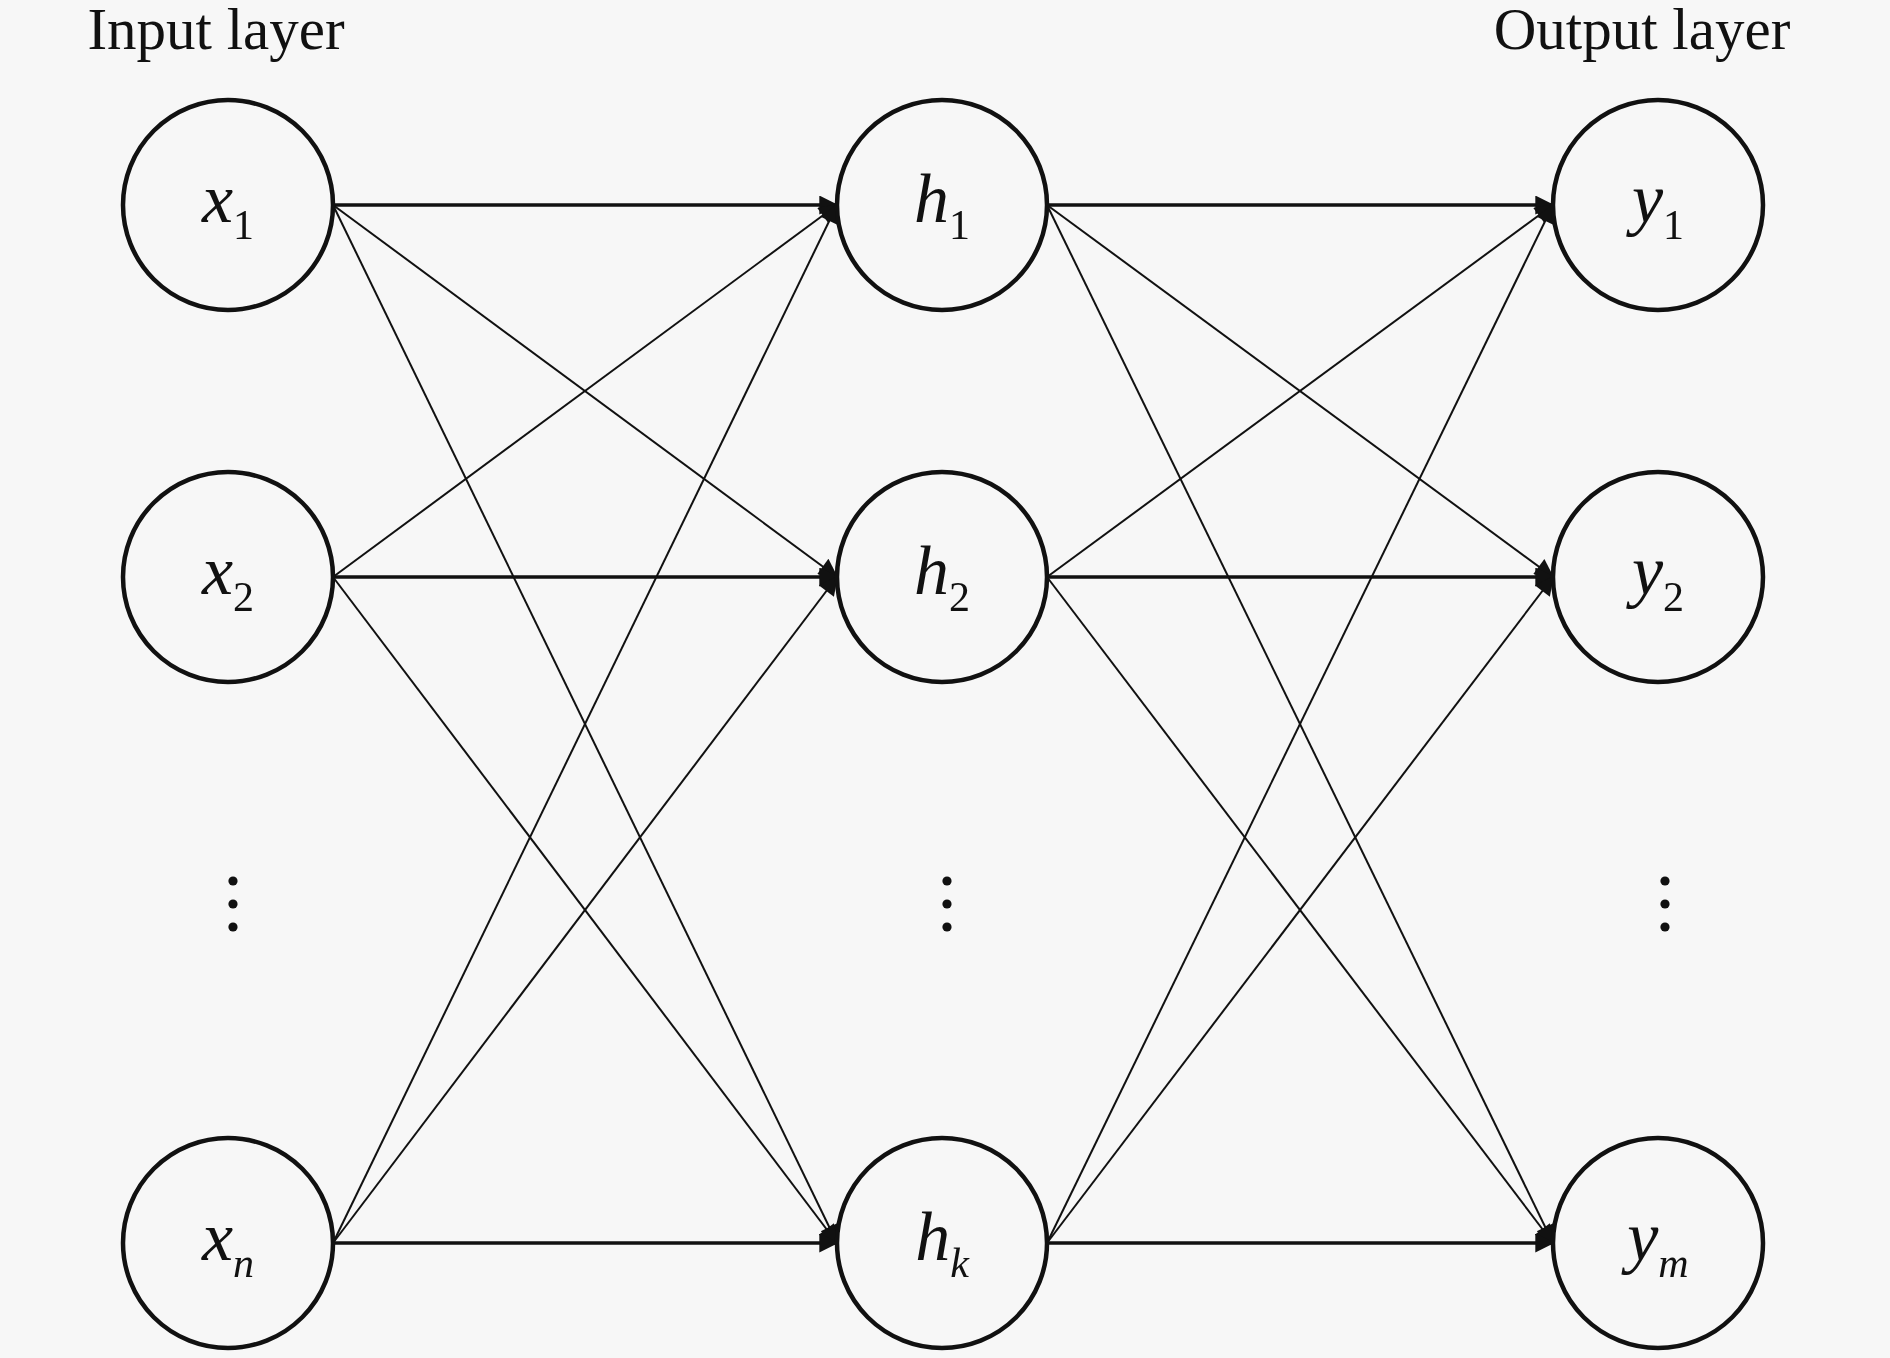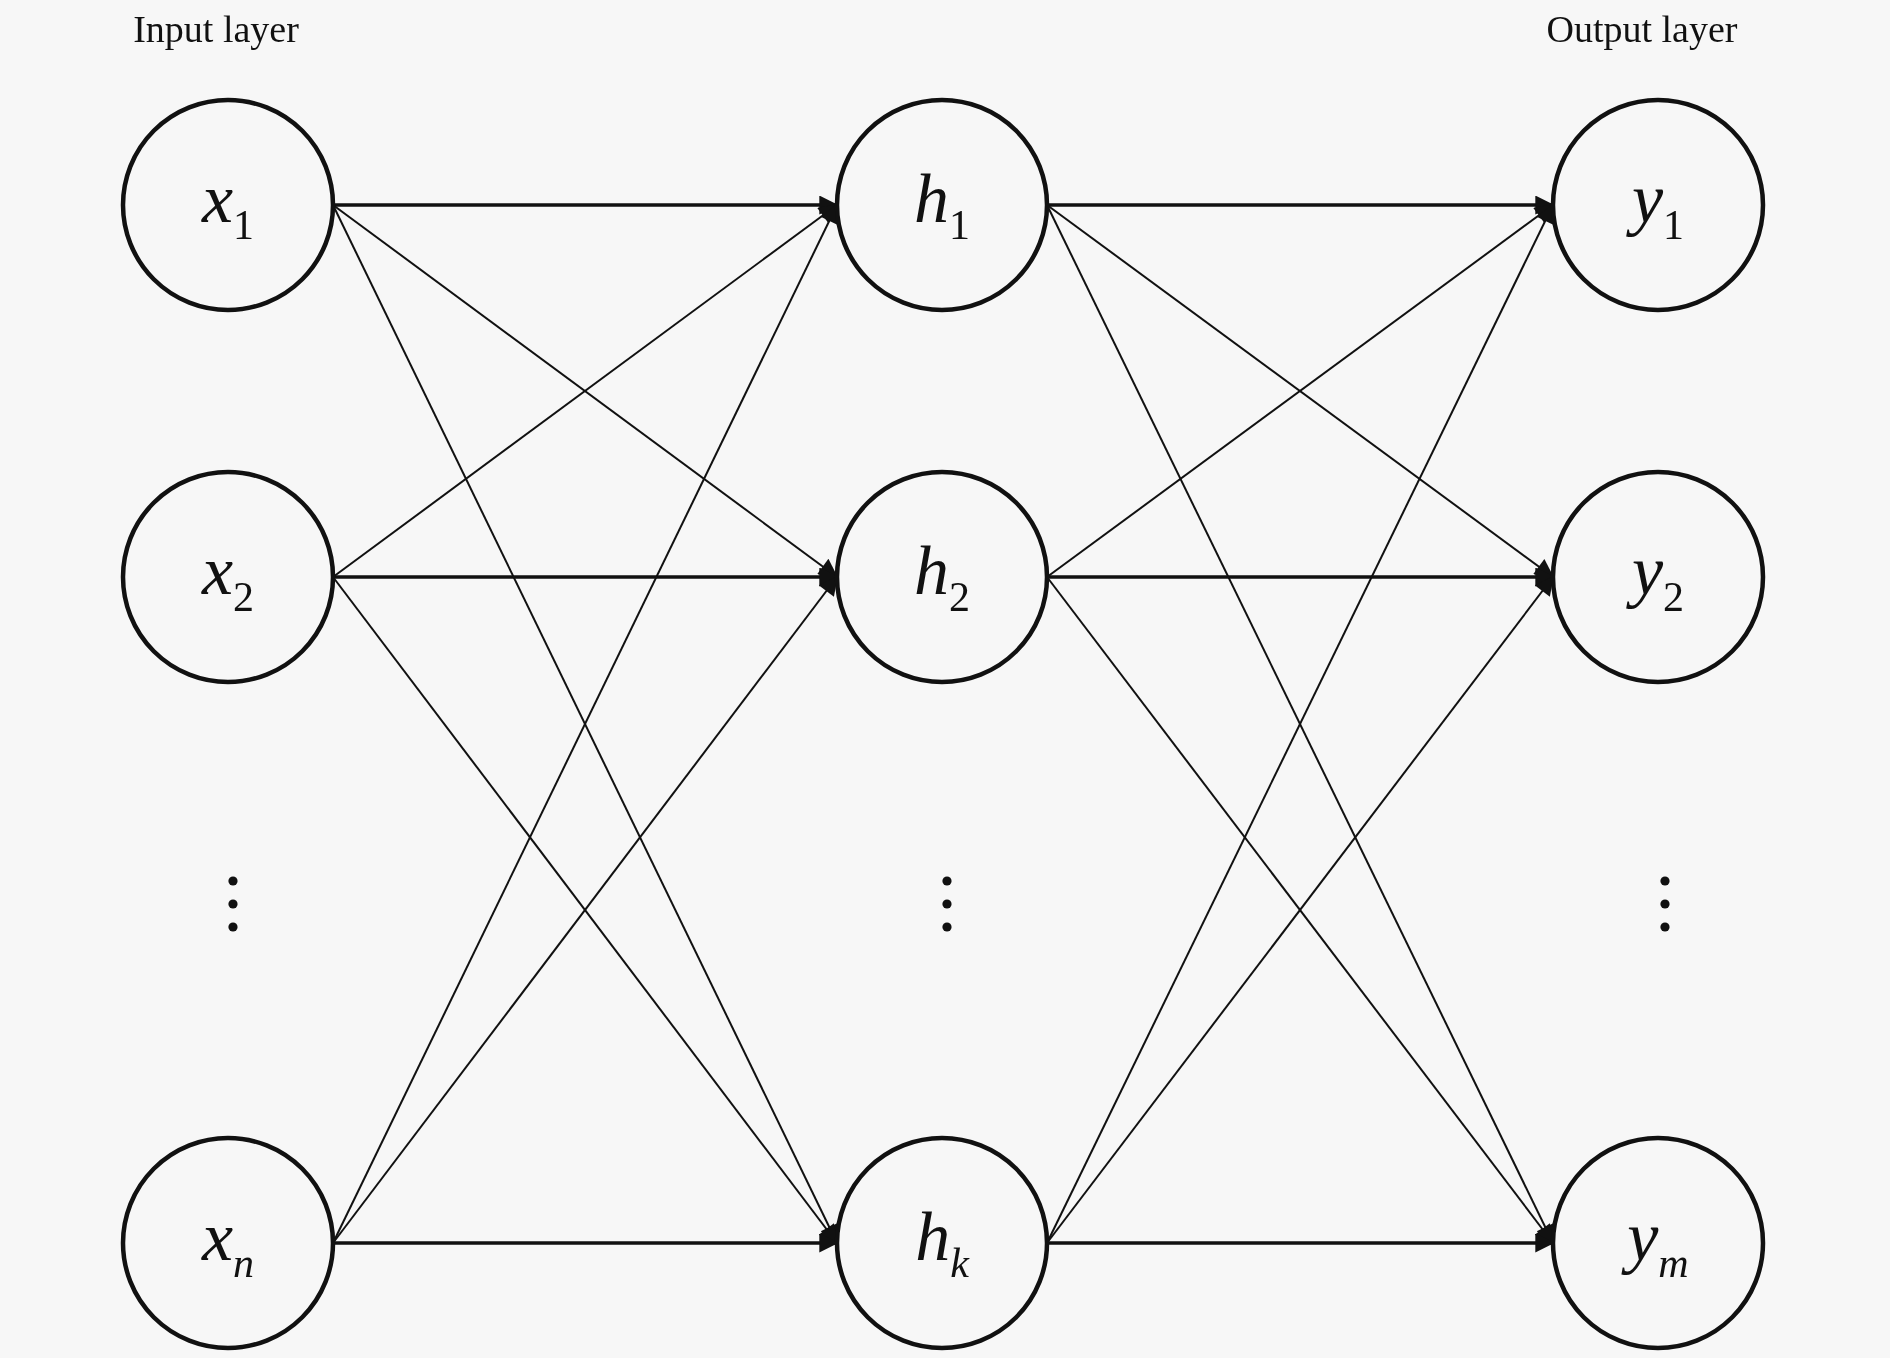--- a/index.html
+++ b/index.html
@@ -18,21 +18,21 @@
   svg#net {
     position: absolute;
     left: 0;
     top: 0;
   }
   .layer-title {
     position: absolute;
     top: 0;
     transform: translateX(-50%);
     font-family: "Liberation Serif", "DejaVu Serif", serif;
-    font-size: 38px;
+    font-size: 59px;
     line-height: 58px;
     color: #111111;
     white-space: nowrap;
   }
   #title-input  { left: 216px; }
   #title-hidden { left: 944px; }
   #title-output { left: 1642px; text-align: center; }
 </style>
 </head>
 <body>

